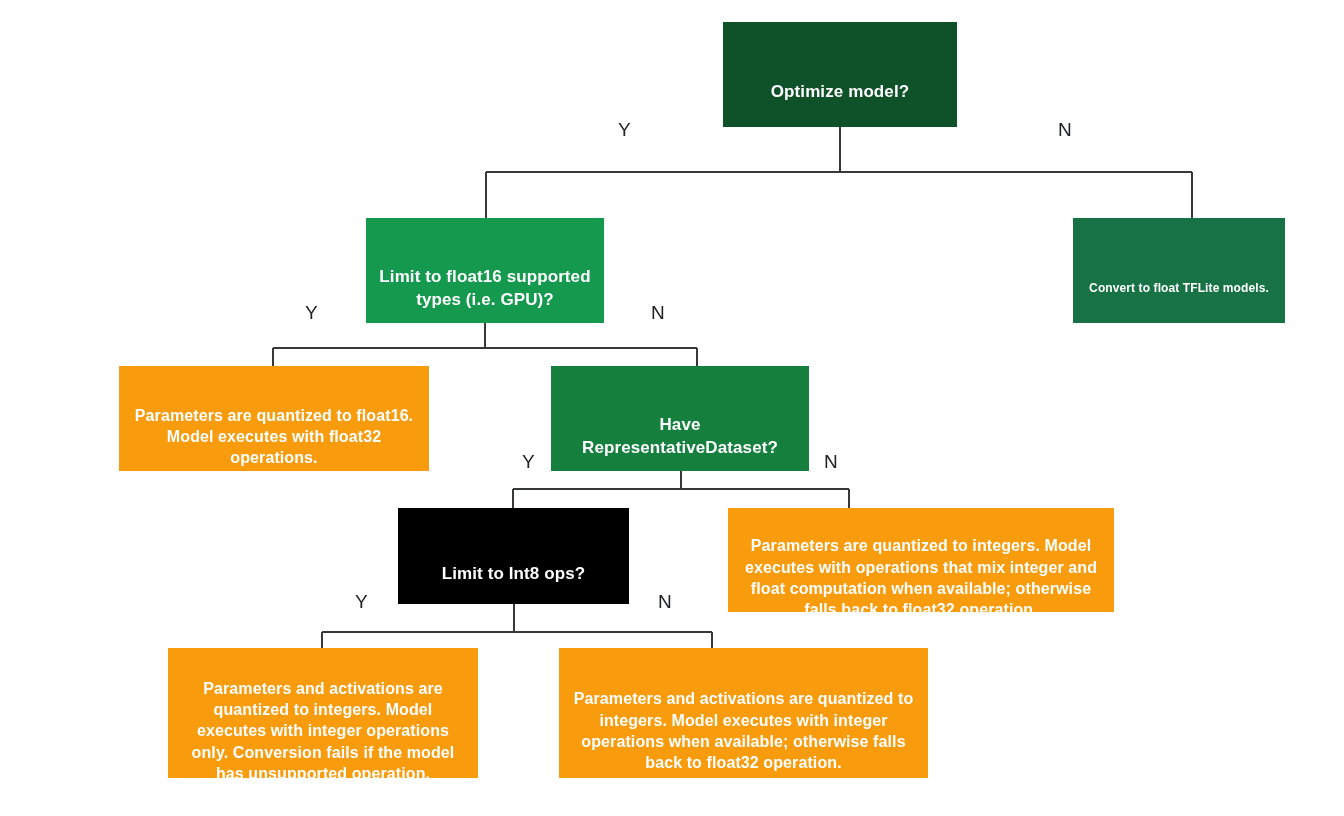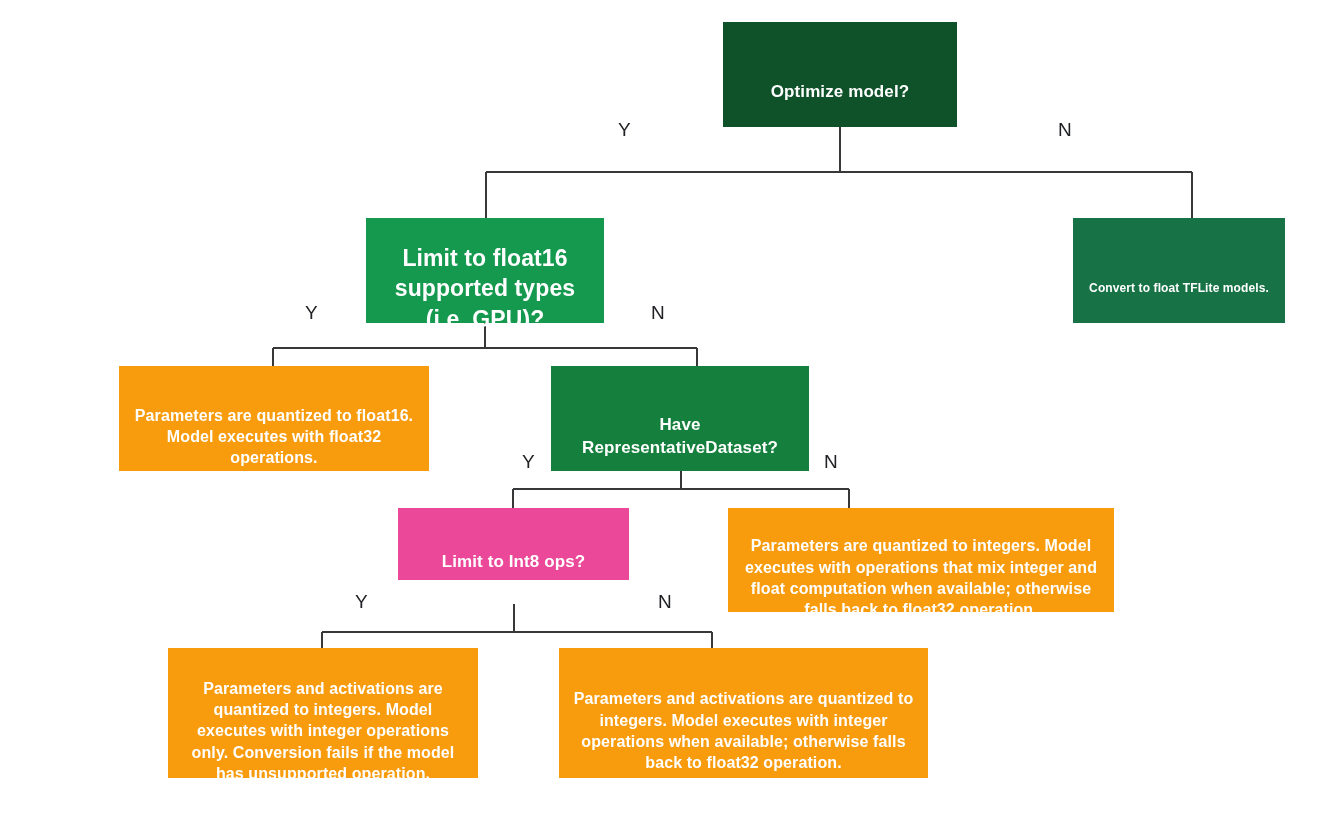--- a/index.html
+++ b/index.html
@@ -78,33 +78,33 @@
       <path d="M 849 489 L 849 508" stroke="#36383a"></path>
       <path d="M 514 604 L 514 632" stroke="#36383a"></path>
       <path d="M 322 632 L 712 632" stroke="#36383a"></path>
       <path d="M 322 632 L 322 648" stroke="#36383a"></path>
       <path d="M 712 632 L 712 648" stroke="#36383a"></path>
     </svg>
   <div id="nodes-layer">
       <div class="node" style="left: 723px; top: 22px; width: 234px; height: 105px; background: rgb(15, 81, 41); font-size: 17px;">
         <span>Optimize model?</span>
       </div>
-      <div class="node" style="left: 366px; top: 218px; width: 238px; height: 105px; background: rgb(21, 153, 79); font-size: 23px;">
+      <div class="node" style="left: 366px; top: 218px; width: 238px; height: 105px; background: rgb(21, 153, 79); font-size: 17px;">
         <span>Limit to float16 supported types (i.e. GPU)?</span>
       </div>
       <div class="node" style="left: 1073px; top: 218px; width: 212px; height: 105px; background: rgb(23, 114, 69); font-size: 12px;">
         <span>Convert to float TFLite models.</span>
       </div>
       <div class="node" style="left: 119px; top: 366px; width: 310px; height: 105px; background: rgb(248, 156, 14); font-size: 16px;">
         <span>Parameters are quantized to float16. Model executes with float32 operations.</span>
       </div>
       <div class="node" style="left: 551px; top: 366px; width: 258px; height: 105px; background: #15803d; font-size: 17px;">
         <span>Have RepresentativeDataset?</span>
       </div>
-      <div class="node" style="left: 398px; top: 508px; width: 231px; height: 72px; background: #ec4899; font-size: 17px;">
+      <div class="node" style="left: 398px; top: 508px; width: 231px; height: 96px; background: #000000; font-size: 17px;">
         <span>Limit to Int8 ops?</span>
       </div>
       <div class="node" style="left: 728px; top: 508px; width: 386px; height: 104px; background: rgb(248, 156, 14); font-size: 16px; justify-content: flex-end;">
         <span>Parameters are quantized to integers. Model executes with operations that mix integer and float computation when available; otherwise falls back to float32 operation.</span>
       </div>
       <div class="node" style="left: 168px; top: 648px; width: 310px; height: 130px; background: rgb(248, 156, 14); font-size: 16px;">
         <span>Parameters and activations are quantized to integers. Model executes with integer operations only. Conversion fails if the model has unsupported operation.</span>
       </div>
       <div class="node" style="left: 559px; top: 648px; width: 369px; height: 130px; background: rgb(248, 156, 14); font-size: 16px;">
         <span>Parameters and activations are quantized to integers. Model executes with integer operations when available; otherwise falls back to float32 operation.</span>

